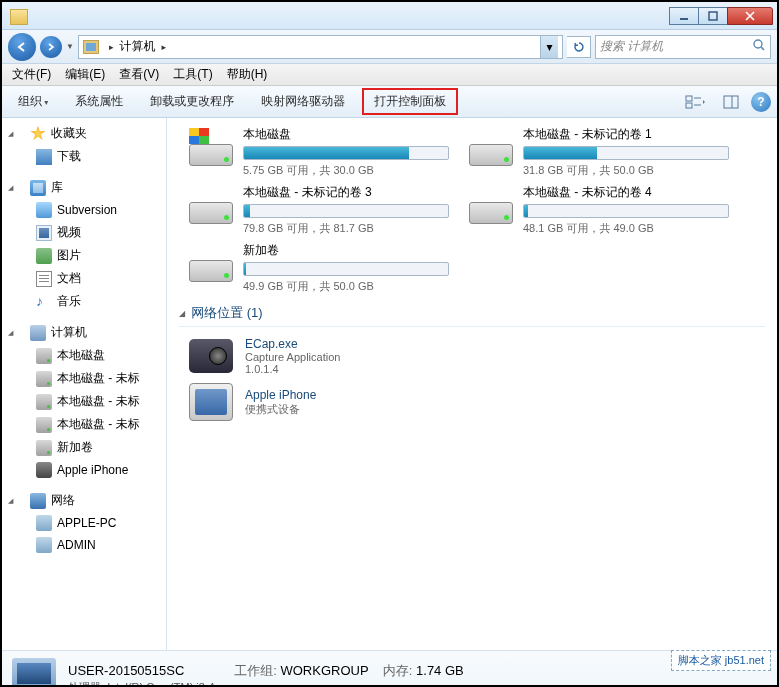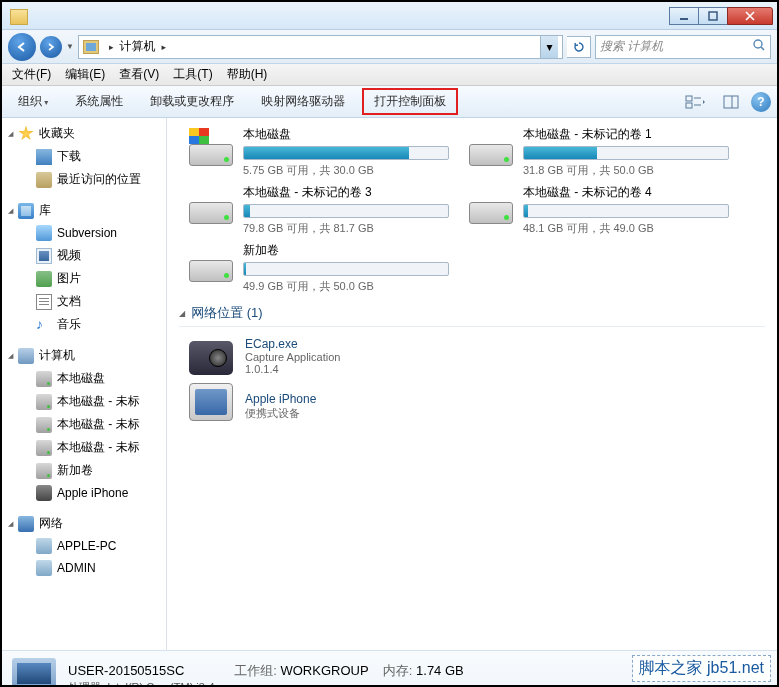--- a/index.html
+++ b/index.html
@@ -36,21 +36,21 @@
 .tool-dd::after { content: " ▾"; font-size: 8px; color: #555; }
 .tool-highlight { border: 2px solid #e02020; padding: 3px 10px; }
 .tool-right { margin-left: auto; display: flex; gap: 4px; align-items: center; }
 .view-btn { width: 32px; height: 22px; border: 1px solid transparent; display: flex; align-items: center; justify-content: center; }
 .help-btn { width: 20px; height: 20px; border-radius: 50%; background: radial-gradient(circle at 35% 30%, #8ac4f0, #2d7ac0); color: #fff; display: flex; align-items: center; justify-content: center; font-weight: bold; font-size: 12px; }
 
 
 .content { display: flex; height: 532px; }
 .sidebar { width: 165px; border-right: 1px solid #d8e2ec; padding: 4px 0; overflow: hidden; }
 .sb-group { margin-bottom: 8px; }
-.sb-head { display: flex; align-items: center; padding: 3px 8px 3px 16px; gap: 5px; position: relative; }
+.sb-head { display: flex; align-items: center; padding: 3px 8px 3px 28px; gap: 5px; position: relative; }
 .sb-head.expand::before { content: "◢"; font-size: 7px; color: #666; position: absolute; left: 6px; }
 .sb-item { display: flex; align-items: center; padding: 3px 8px 3px 34px; gap: 5px; white-space: nowrap; overflow: hidden; }
 .sb-icon { width: 16px; height: 16px; flex-shrink: 0; }
 .ico-fav { background: radial-gradient(circle, #ffd454, #e8a820); clip-path: polygon(50% 0%, 61% 35%, 98% 35%, 68% 57%, 79% 91%, 50% 70%, 21% 91%, 32% 57%, 2% 35%, 39% 35%); }
 .ico-dl { background: linear-gradient(#88b8e0, #4080c0); }
 .ico-recent { background: linear-gradient(#d8c898, #b8a060); border-radius: 2px; }
 .ico-lib { background: linear-gradient(#7ab8e8, #3a80c8); border-radius: 2px; position: relative; }
 .ico-lib::after { content: ""; position: absolute; inset: 3px; background: linear-gradient(#c8e0f4, #90c0e8); }
 .ico-svn { background: linear-gradient(#a8d8ff, #5098d8); border-radius: 2px; }
 .ico-vid { background: #e8f0f8; border: 1px solid #a0b8d0; position: relative; }
@@ -75,35 +75,35 @@
 .drv-icon { width: 44px; height: 40px; flex-shrink: 0; position: relative; }
 .drv-icon .box { position: absolute; bottom: 0; left: 0; right: 0; height: 22px; background: linear-gradient(#e8e8e8, #c0c0c0); border: 1px solid #888; border-radius: 3px; }
 .drv-icon .box::after { content: ""; position: absolute; right: 3px; bottom: 3px; width: 5px; height: 5px; background: #40e040; border-radius: 50%; }
 .drv-icon .win { position: absolute; top: 2px; left: 0; width: 20px; height: 16px; background: conic-gradient(#e83820 0 90deg, #40c040 90deg 180deg, #2878e0 180deg 270deg, #f8c820 270deg 360deg); }
 .drv-info { flex: 1; }
 .drv-name { color: #000; margin-bottom: 3px; }
 .drv-bar { height: 14px; border: 1px solid #a8b8c8; background: #f0f4f8; border-radius: 2px; overflow: hidden; margin-bottom: 3px; }
 .drv-fill { height: 100%; background: linear-gradient(#48b8d8, #1888b8); }
 .drv-txt { color: #666; font-size: 11px; }
 
-.net-item, .dev-item { display: flex; gap: 12px; margin-left: 10px; align-items: flex-end; padding: 4px 0; }
+.net-item, .dev-item { display: flex; gap: 12px; margin-left: 10px; align-items: center; padding: 4px 0; }
 .cam-icon { width: 44px; height: 34px; background: linear-gradient(#585868, #282838); border-radius: 5px; position: relative; }
 .cam-icon::after { content: ""; position: absolute; right: 6px; top: 8px; width: 16px; height: 16px; background: radial-gradient(circle, #888, #222); border-radius: 50%; border: 1px solid #000; }
 .dev-icon { width: 44px; height: 38px; background: linear-gradient(#f0f0f0, #c8c8c8); border: 1px solid #888; border-radius: 4px; position: relative; }
 .dev-icon::after { content: ""; position: absolute; inset: 5px; background: linear-gradient(#7098c8, #3868a8); border-radius: 2px; }
 .item-name { color: #1a4b7a; }
 .item-sub { color: #666; font-size: 11px; }
 
 
 .details-pane { height: 55px; border-top: 1px solid #d8e2ec; background: linear-gradient(#f8fbfd, #eef5fb); display: flex; align-items: center; padding: 4px 10px; gap: 12px; }
 .det-icon { width: 44px; height: 40px; background: linear-gradient(#b8d0e8, #6890c0); border-radius: 3px; position: relative; }
 .det-icon::after { content: ""; position: absolute; inset: 5px 5px 14px 5px; background: linear-gradient(#5888c0, #204878); }
 .det-text .l1 { font-size: 13px; }
 .det-text .l2 { font-size: 11px; color: #555; }
-.watermark { position: absolute; right: 6px; bottom: 3px; background: rgba(255,255,255,0.9); padding: 2px 6px; font-size: 16px; color: #1a5aa0; border: 1px dashed #88a8c8; text-align: center; }
+.watermark { position: absolute; right: 6px; bottom: 14px; background: rgba(255,255,255,0.9); padding: 2px 6px; font-size: 11px; color: #1a5aa0; border: 1px dashed #88a8c8; text-align: center; }
 </style>
 </head>
 <body>
 
 <div class="window">
 
   <div class="titlebar">
     <div class="win-btn">
         <svg width="10" height="10">
           <rect x="1" y="7" width="8" height="2" fill="#3a5a80"></rect>
@@ -193,24 +193,20 @@
     <div class="sidebar">
       <div class="sb-group">
         <div class="sb-head expand">
             <span class="sb-icon ico-fav"></span>
             <span>收藏夹</span>
           </div>
         <div class="sb-item">
             <span class="sb-icon ico-dl"></span>
             <span>下载</span>
           </div>
-        <div class="sb-item">
-            <span class="sb-icon ico-recent"></span>
-            <span>最近访问的位置</span>
-          </div>
       </div>
       <div class="sb-group">
         <div class="sb-head expand">
             <span class="sb-icon ico-lib"></span>
             <span>库</span>
           </div>
         <div class="sb-item">
             <span class="sb-icon ico-svn"></span>
             <span>Subversion</span>
           </div>

